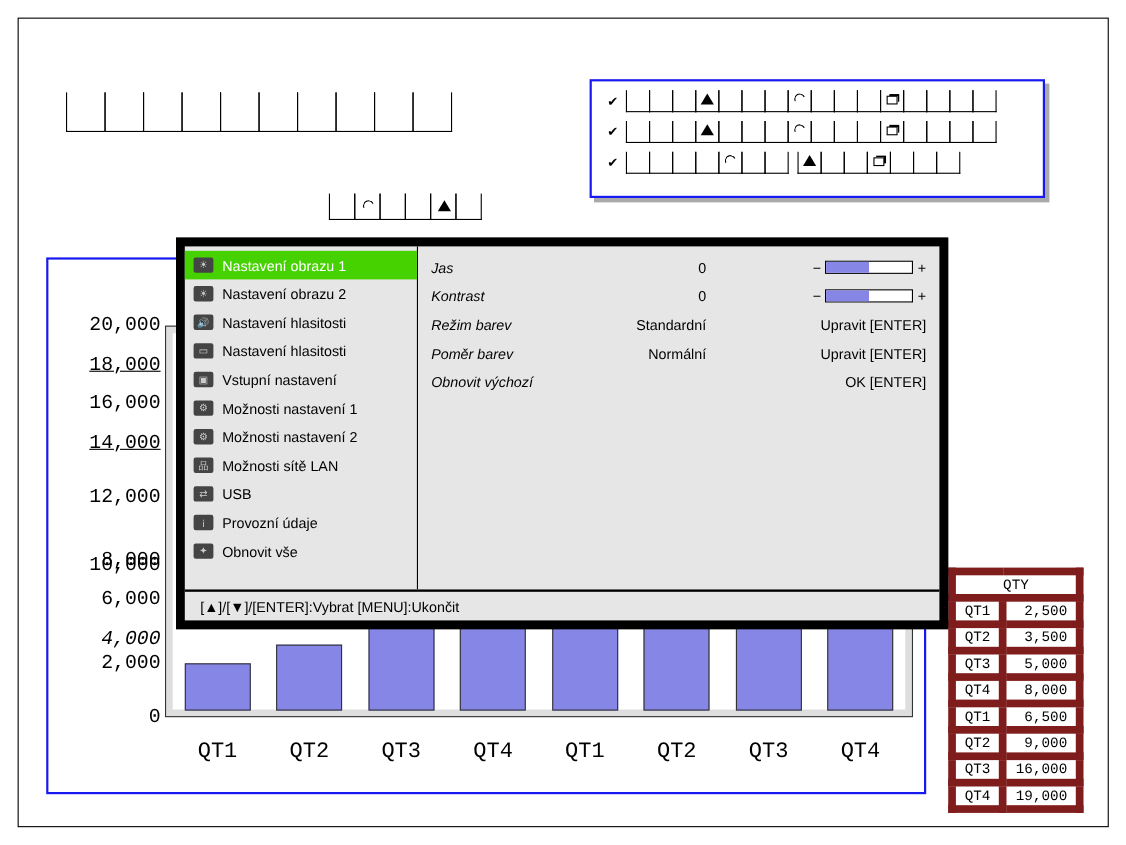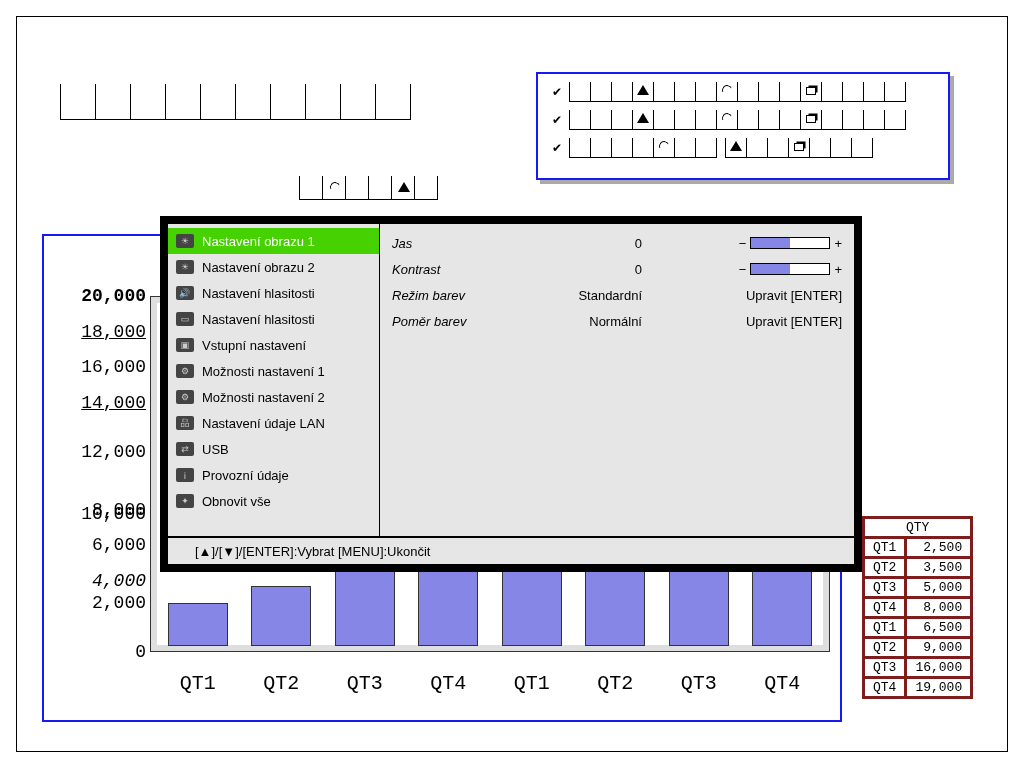--- a/index.html
+++ b/index.html
@@ -121,21 +121,21 @@
 
   
   .qty-table {
     position:absolute;
     left: 862px; top: 516px;
     border-collapse:collapse;
     font-family:"Courier New",monospace;
     font-size:13px;
   }
   .qty-table th, .qty-table td {
-    border:3px solid #7f1d1d;
+    border:7px solid #7f1d1d;
     padding:1px 8px;
     text-align:right;
   }
   .qty-table th { text-align:center; font-weight:normal;}
   .qty-table td.lbl { text-align:left; }
 
   
   .osd {
     position:absolute;
     left: 160px; top: 216px;
@@ -185,21 +185,21 @@
   .slider {
     width:80px; height:12px; border:1px solid #000; background:#fff; position:relative;
   }
   .slider-fill { position:absolute; left:0; top:0; bottom:0; background:#8686e6; }
   .osd-footer {
     position:absolute; left:0; right:0; bottom:0; height:28px;
     background:#e6e6e6;
     border-top:2px solid #000;
     font-size:13px;
     display:flex; align-items:center;
-    padding:0 27px;
+    padding:0 14px;
   }
 
   
   .g-tri::before { content:""; display:inline-block; width:0;height:0;
     border-left:6px solid transparent;border-right:6px solid transparent;
     border-bottom:10px solid #000;}
   .g-arc { width:10px;height:10px;border:1.5px solid #000;border-radius:50%;
     border-right-color:transparent;border-bottom-color:transparent;
     display:inline-block; transform:rotate(20deg);}
   .g-win { width:10px;height:8px;border:1.5px solid #000;display:inline-block;
@@ -305,21 +305,21 @@
     <div class="y-tick" style="top: 356px;">0</div>
     <div class="y-tick" style="top: 307px;">2,000</div>
     <div class="y-tick" style="top: 284.8px; font-style: italic;">4,000</div>
     <div class="y-tick" style="top: 249.2px;">6,000</div>
     <div class="y-tick" style="top: 213.6px;">8,000</div>
     <div class="y-tick" style="top: 178px; margin-top: 40px;">10,000</div>
     <div class="y-tick" style="top: 156px;">12,000</div>
     <div class="y-tick" style="top: 106.8px; text-decoration: underline;">14,000</div>
     <div class="y-tick" style="top: 71.2px;">16,000</div>
     <div class="y-tick" style="top: 35.6px; text-decoration: underline;">18,000</div>
-    <div class="y-tick" style="top: 0px; font-weight: bold;">20,000</div>
+    <div class="y-tick" style="top: 0px;">20,000</div>
   </div>
 <div class="bars" id="bars">
     <div class="bar" style="height: 43px; width: 60.12px; left: 11.69px;"></div>
     <div class="bar" style="height: 60.2px; width: 60.12px; left: 95.19px;"></div>
     <div class="bar" style="height: 86px; width: 60.12px; left: 178.69px;"></div>
     <div class="bar" style="height: 137.6px; width: 60.12px; left: 262.19px;"></div>
     <div class="bar" style="height: 111.8px; width: 60.12px; left: 345.69px;"></div>
     <div class="bar" style="height: 154.8px; width: 60.12px; left: 429.19px;"></div>
     <div class="bar" style="height: 275.2px; width: 60.12px; left: 512.69px;"></div>
     <div class="bar" style="height: 326.8px; width: 60.12px; left: 596.19px;"></div>
@@ -403,21 +403,21 @@
         <div class="osd-item">
           <span class="osd-ico">⚙</span>
           <span>Možnosti nastavení 1</span>
         </div>
         <div class="osd-item">
           <span class="osd-ico">⚙</span>
           <span>Možnosti nastavení 2</span>
         </div>
         <div class="osd-item">
           <span class="osd-ico">品</span>
-          <span>Nastavení údaje LAN</span>
+          <span>Možnosti sítě LAN</span>
         </div>
         <div class="osd-item">
           <span class="osd-ico">⇄</span>
           <span>USB</span>
         </div>
         <div class="osd-item">
           <span class="osd-ico">ℹ</span>
           <span>Provozní údaje</span>
         </div>
         <div class="osd-item">
@@ -451,16 +451,21 @@
       <div class="osd-row">
         <span class="label">Režim barev</span>
         <span class="val">Standardní</span>
         <span class="ctrl">Upravit [ENTER]</span>
       </div>
       <div class="osd-row">
         <span class="label">Poměr barev</span>
         <span class="val">Normální</span>
         <span class="ctrl">Upravit [ENTER]</span>
       </div>
+      <div class="osd-row">
+        <span class="label">Obnovit výchozí</span>
+        <span class="val"></span>
+        <span class="ctrl">OK [ENTER]</span>
+      </div>
     </div>
   </div>
   <div class="osd-footer">[▲]/[▼]/[ENTER]:Vybrat  [MENU]:Ukončit</div>
 </div>
 
 </body></html>

